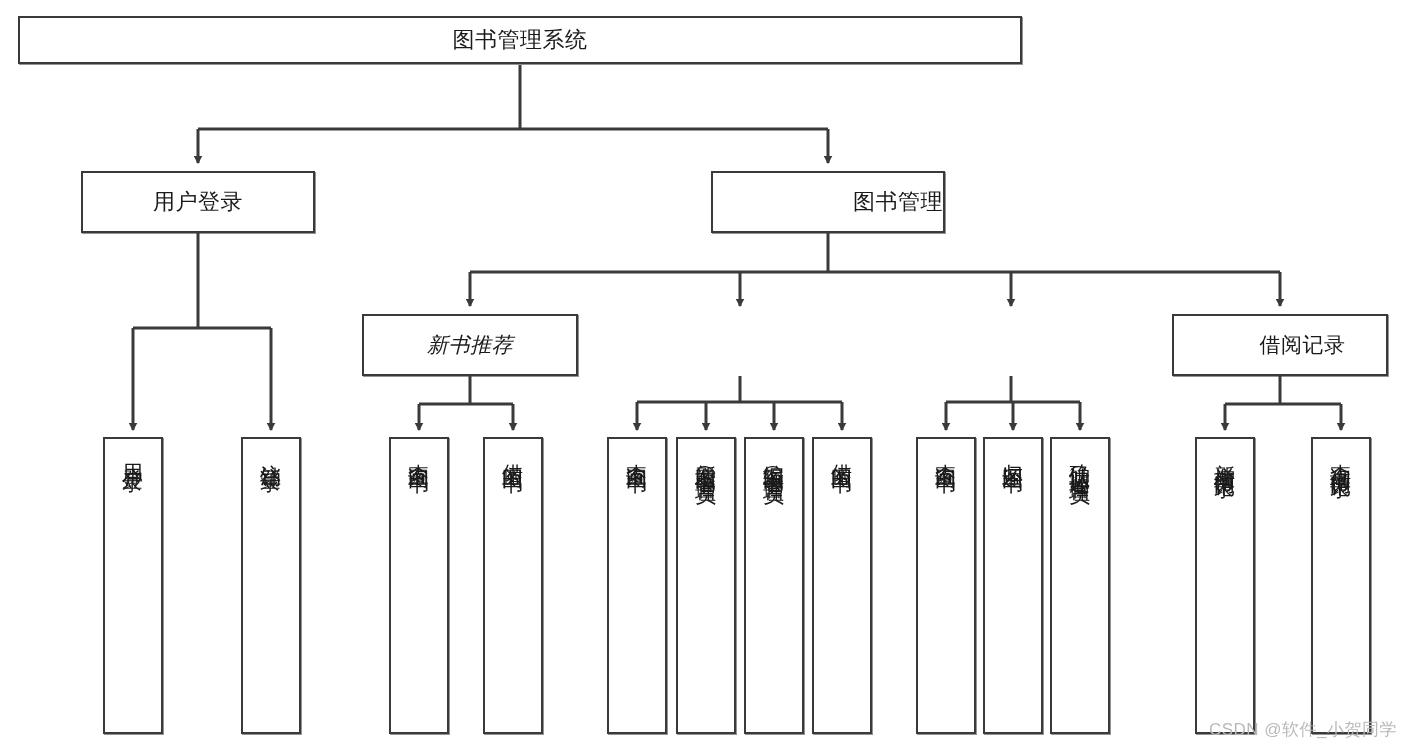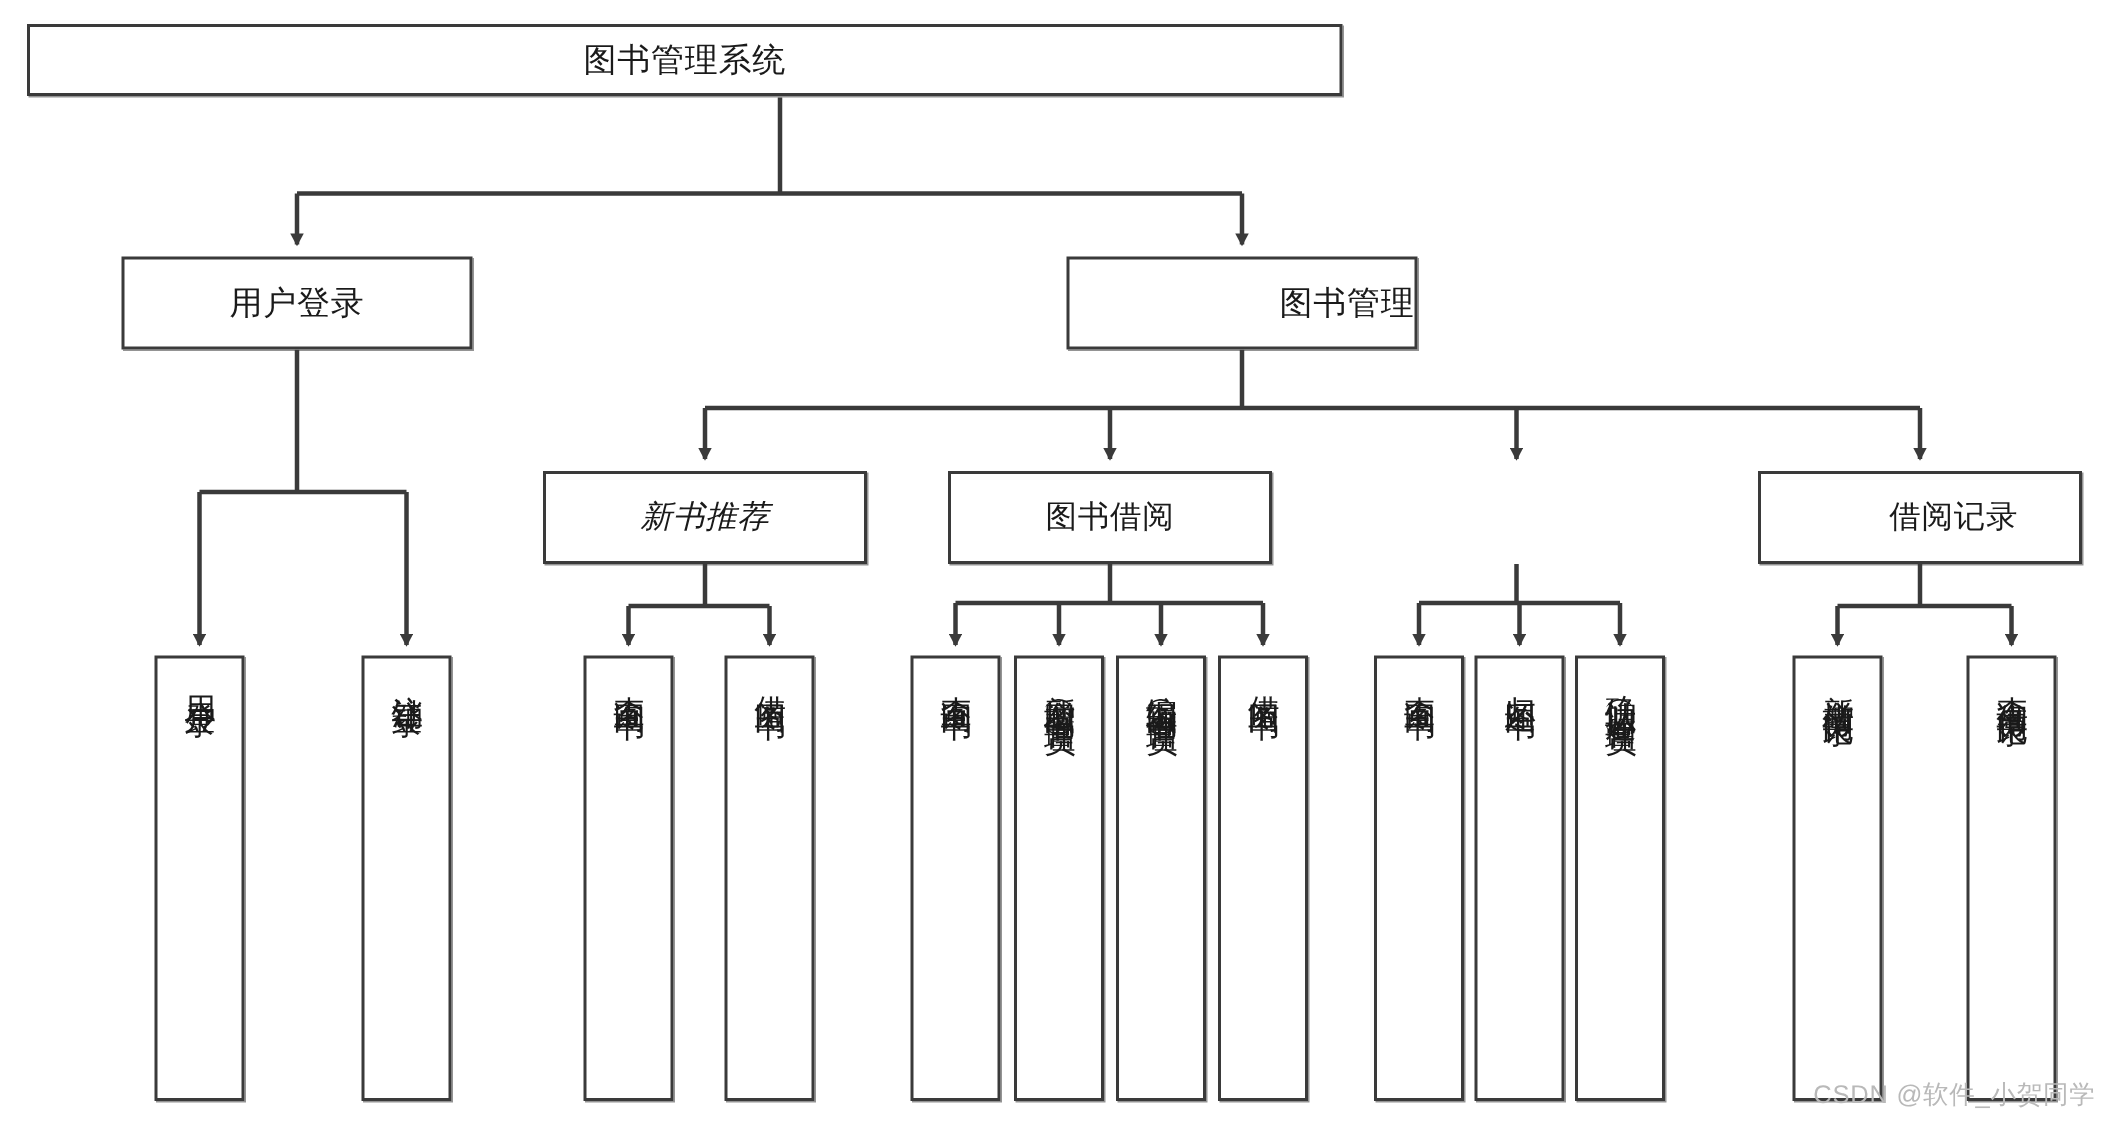--- a/index.html
+++ b/index.html
@@ -118,39 +118,36 @@
       <path d="M1013,402 L1013,430" marker-end="url(#arrowhead)"></path>
       <path d="M1080,402 L1080,430" marker-end="url(#arrowhead)"></path>
 
       <path d="M1280,376 L1280,404"></path>
       <path d="M1225,404 L1341,404"></path>
       <path d="M1225,404 L1225,430" marker-end="url(#arrowhead)"></path>
       <path d="M1341,404 L1341,430" marker-end="url(#arrowhead)"></path>
     </g>
   </svg>
 
-  <div class="node root" style="left:18px; top:16px; width:877px; height:48px;">
+  <div class="node root" style="left:18px; top:16px; width:1004px; height:48px;">
     <span class="node-label">图书管理系统</span>
   </div>
 
   <div class="node level2" style="left:81px; top:171px; width:234px; height:62px;">
     <span class="node-label">用户登录</span>
   </div>
 
   <div class="node level2" style="left:711px; top:171px; width:234px; height:62px;justify-content:flex-end;">
     <span class="node-label">图书管理</span>
   </div>
 
   <div class="node level3" style="left:362px; top:314px; width:216px; height:62px;font-style:italic;">
     <span class="node-label">新书推荐</span>
   </div>
 
-  <div class="node level3" style="left:632px; top:314px; width:216px; height:62px;">
-    <span class="node-label">图书借阅</span>
-  </div>
 
 
   <div class="node level3" style="left:1172px; top:314px; width:216px; height:62px;padding-left:45px;">
     <span class="node-label">借阅记录</span>
   </div>
 
   <div class="node vertical" style="left:103px; top:437px; width:60px; height:297px;">
     <span class="node-label">用户登录</span>
   </div>
 

